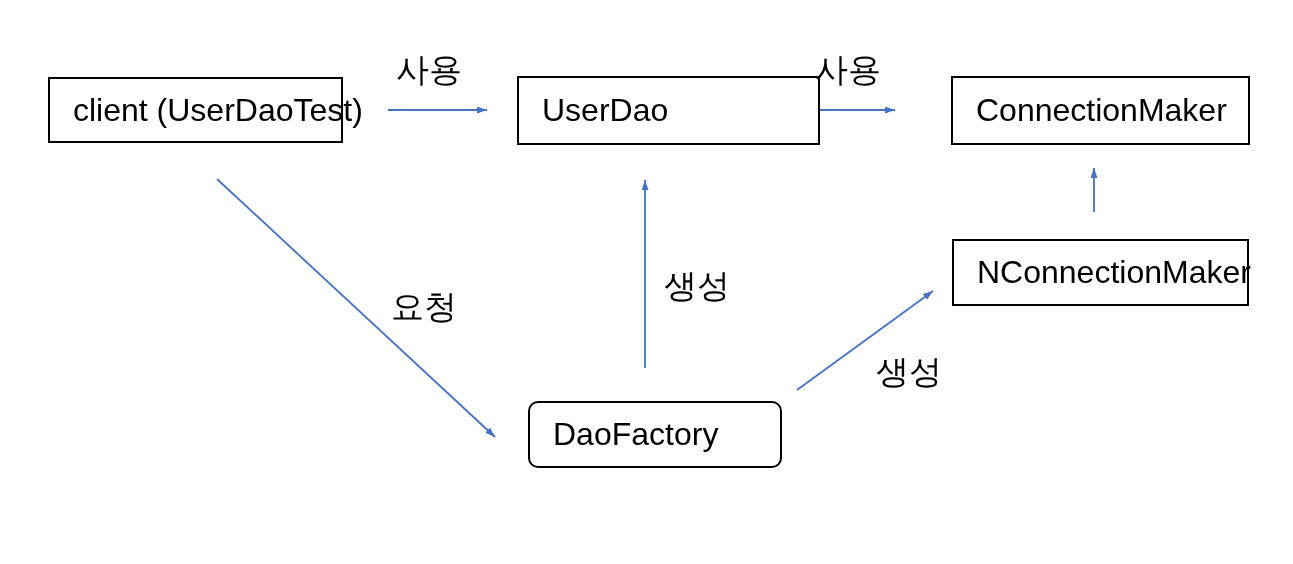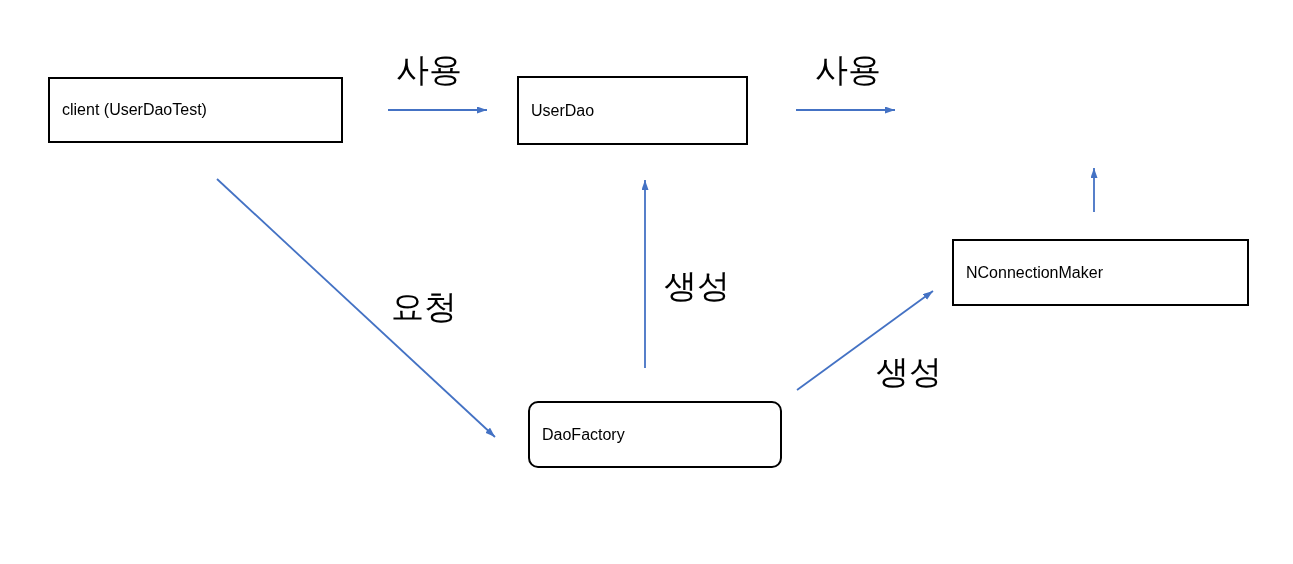--- a/index.html
+++ b/index.html
@@ -22,33 +22,33 @@
     width: 1293px;
     height: 564px;
   }
   .node {
     position: absolute;
     box-sizing: border-box;
     border: 2px solid #000000;
     background: #ffffff;
     display: flex;
     align-items: center;
-    padding-left: 12px;
-    font-size: 16px;
+    padding-left: 23px;
+    font-size: 32px;
     color: #000000;
     white-space: nowrap;
   }
   .edge-label {
     position: absolute;
     font-size: 33px;
     color: #000000;
     white-space: nowrap;
   }
   #node-client           { left: 48px;  top: 77px;  width: 295px; height: 66px; }
-  #node-userdao          { left: 517px; top: 76px;  width: 231px; height: 69px; }
+  #node-userdao          { left: 517px; top: 76px;  width: 303px; height: 69px; }
   #node-connectionmaker  { left: 951px; top: 76px;  width: 299px; height: 69px; }
   #node-nconnectionmaker { left: 952px; top: 239px; width: 297px; height: 67px; }
   #node-daofactory       { left: 528px; top: 401px; width: 254px; height: 67px; border-radius: 10px; }
 
   #label-use-1    { left: 396px; top: 48px;  }
   #label-use-2    { left: 815px; top: 48px;  }
   #label-request  { left: 391px; top: 285px; }
   #label-create-1 { left: 664px; top: 264px; }
   #label-create-2 { left: 876px; top: 350px; }
 </style>
@@ -72,20 +72,23 @@
   </svg>
 
   <div class="node" id="node-client">
     <span>client (UserDaoTest)</span>
   </div>
 
   <div class="node" id="node-userdao">
     <span>UserDao</span>
   </div>
 
+  <div class="node" id="node-connectionmaker">
+    <span>ConnectionMaker</span>
+  </div>
 
   <div class="node" id="node-nconnectionmaker">
     <span>NConnectionMaker</span>
   </div>
 
   <div class="node" id="node-daofactory">
     <span>DaoFactory</span>
   </div>
 
   <div class="edge-label" id="label-use-1">사용</div>

